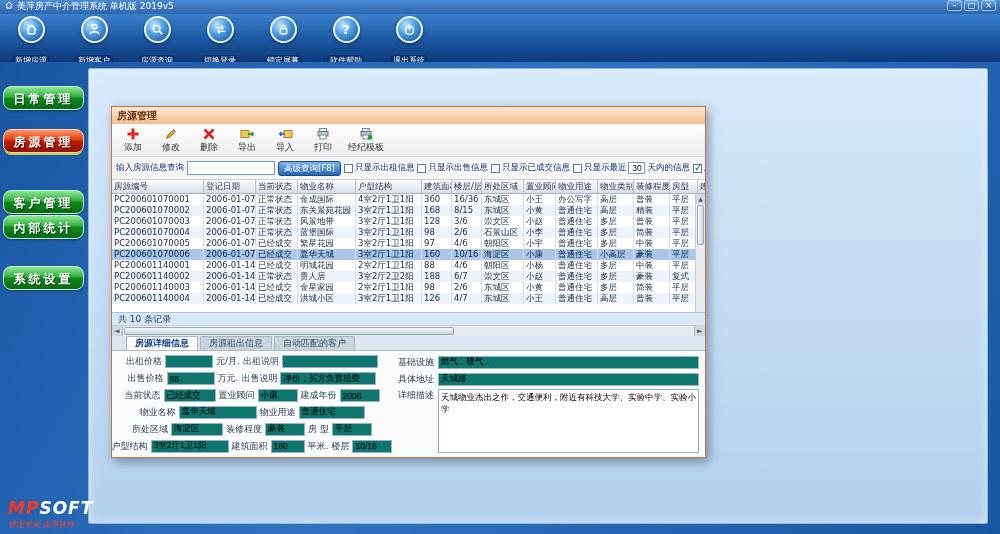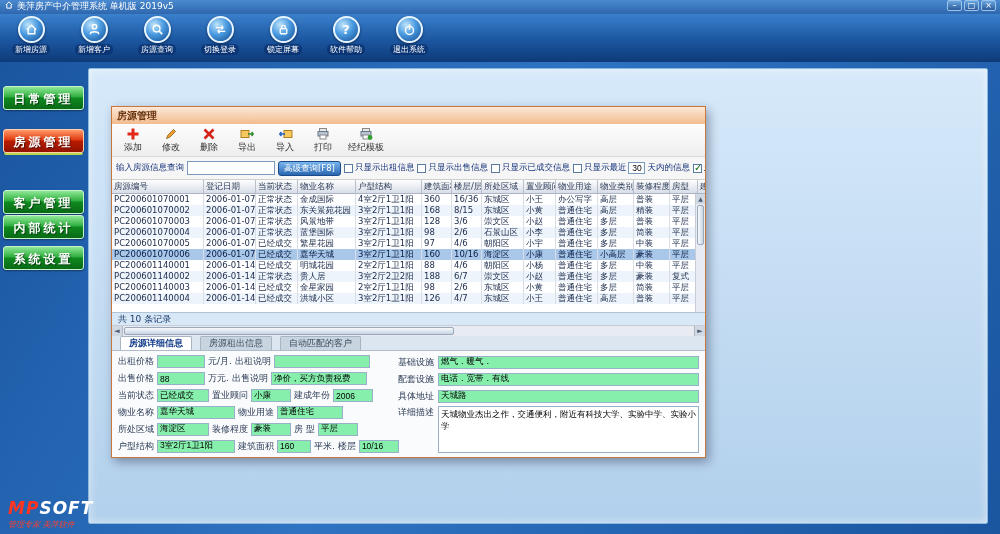--- a/index.html
+++ b/index.html
@@ -18,31 +18,31 @@
 
   
   .topbar { position:absolute; left:0; top:14px; width:1000px; height:48px;
     background:linear-gradient(180deg,#3a80cc 0%,#1b56a0 55%,#0e3a78 100%);
     display:flex; align-items:flex-start; padding:2px 0 0 8px; gap:17px; }
   .titem { width:46px; display:flex; flex-direction:column; align-items:center; cursor:pointer; }
   .circle { width:27px; height:27px; border-radius:50%;
     background:radial-gradient(circle at 35% 30%,#bfe4fb,#4a9ae0 45%,#11498e 100%);
     border:2px solid #e8f4fe; box-shadow:0 1px 3px rgba(0,0,0,.45);
     display:flex; align-items:center; justify-content:center; color:#fff; font-weight:bold; font-size:13px; }
-  .tlabel { margin-top:1px; font-size:8px; color:#fff; background:rgba(6,40,100,.55);
+  .tlabel { margin-top:12px; font-size:8px; color:#fff; background:rgba(6,40,100,.55);
     padding:0 3px; border-radius:5px; white-space:nowrap; }
 
   
   .main { position:absolute; left:0; top:62px; width:1000px; height:472px;
     background:linear-gradient(120deg,#1a55a0,#2e74c2 45%,#1a55a0); }
   .panel { position:absolute; left:88px; top:6px; right:12px; bottom:10px;
     background:linear-gradient(180deg,#d6e9fa,#b2d0ec); border:1px solid #8fb8dd; border-radius:2px;
     box-shadow:inset 0 0 10px rgba(255,255,255,.55); }
 
-  .side-btn { position:absolute; left:3px; width:81px; height:24px; border-radius:3px; text-align:center;
+  .side-btn { position:absolute; left:3px; width:81px; height:24px; border-radius:8px; text-align:center;
     line-height:24px; font-size:12px; font-weight:bold; color:#fff; letter-spacing:3px;
     text-shadow:1px 1px 1px rgba(0,0,0,.5); cursor:pointer;
     background:linear-gradient(180deg,#8ee896 0%,#2fae3e 45%,#0f8a20 50%,#0a6a16 100%);
     border:1px solid #c8f4cc; box-shadow:0 1px 2px rgba(0,0,0,.4); }
   .side-btn.active { background:linear-gradient(180deg,#ff9a6a 0%,#e03a10 45%,#b81c00 50%,#921200 100%);
     border-color:#ffd0b0; box-shadow:0 3px 0 -1px #bcd84a, 0 1px 2px rgba(0,0,0,.4); }
 
   
   .logo { position:absolute; left:8px; bottom:4px; }
   .logo-brand { font-size:17px; font-weight:bold; font-style:italic; letter-spacing:1px; }
@@ -91,32 +91,32 @@
 
   .status-bar { height:13px; background:#d8e8f6; border-top:1px solid #b0c4d8; font-size:9px; color:#1a3a6a;
     padding-left:6px; line-height:12px; flex:none; }
   .hscroll { height:11px; background:#e8ecf2; border-top:1px solid #c8ccd4; position:relative; flex:none; }
   .hs-arrow { position:absolute; top:0; width:11px; height:10px; background:#d0d8e4; font-size:7px;
     text-align:center; line-height:10px; color:#4a5a70; cursor:pointer; }
   .hs-left{left:0; border-right:1px solid #b0b8c4;} .hs-right{right:0; border-left:1px solid #b0b8c4;}
   .hs-thumb { position:absolute; left:12px; top:1px; width:330px; height:8px;
     background:linear-gradient(#f8fafc,#c8d4e4); border:1px solid #9aa8bc; border-radius:2px; cursor:grab; }
 
-  .tabs { height:15px; background:#dce6f0; display:flex; align-items:flex-end; padding-left:8px; gap:8px;
+  .tabs { height:15px; background:#dce6f0; display:flex; align-items:flex-end; padding-left:14px; gap:2px;
     border-bottom:1px solid #b0bcc8; flex:none; }
   .tab { height:14px; padding:0 8px; font-size:9px; line-height:13px; background:#c8d4e0; color:#3a4a5a;
     border:1px solid #a8b4c0; border-bottom:none; border-radius:2px 2px 0 0; cursor:pointer; white-space:nowrap; }
   .tab.active { background:#fff; color:#103a8a; font-weight:bold; }
 
   
   .form { flex:1; background:#fafbfc; display:flex; padding:4px 6px; gap:12px; font-size:9px; color:#2a3a55; overflow:hidden; }
-  .form-left { width:268px; display:flex; flex-direction:column; gap:3px; flex:none; }
+  .form-left { width:268px; display:flex; flex-direction:column; gap:3px; flex:none;align-items:center; }
   .frow { display:flex; align-items:center; gap:3px; white-space:nowrap; height:14px; }
   .flabel { flex:none; }
-  .fin { height:13px; border:1px solid #9ab0c8; background:#86efac; font-size:8.5px; padding:0 2px; }
+  .fin { height:13px; border:1px solid #9ab0c8; background:#0f766e; font-size:8.5px; padding:0 2px; }
   .w48{width:48px}.w96{width:96px}.w52{width:52px}.w40{width:40px}.w78{width:78px}.w66{width:66px}.w34{width:34px}
   .form-right { flex:1; display:flex; flex-direction:column; gap:3px; overflow:hidden; }
   .frrow { display:flex; align-items:center; gap:4px; height:14px; }
   .frrow .fin { flex:1; }
   .desc-row { display:flex; gap:4px; flex:1; align-items:flex-start; }
   .desc-area { flex:1; height:100%; border:1px solid #9ab0c8; background:#fff; font-size:8.5px;
     font-family:"DejaVu Sans","Liberation Sans",sans-serif; resize:none; padding:2px; }
   svg { display:block; }
 </style>
 </head>
@@ -195,21 +195,21 @@
   </div>
 </div>
 
 <div class="main">
   <div class="panel"></div>
 
   <div class="side-btn" style="top:24px">日常管理</div>
   <div class="side-btn active" style="top:67px">房源管理</div>
   <div class="side-btn" style="top:128px">客户管理</div>
   <div class="side-btn" style="top:153px">内部统计</div>
-  <div class="side-btn" style="top:184px">系统设置</div>
+  <div class="side-btn" style="top:204px">系统设置</div>
 
   <div class="dialog">
     <div class="dlg-title">
       <span>房源管理</span>
     </div>
 
     <div class="dlg-toolbar">
       <div class="dtool">
         <span class="dicon">
           <svg width="14" height="14" viewBox="0 0 14 14">
@@ -550,24 +550,20 @@
           <input class="fin w40" type="text" value="10/16" style="">
         </div>
       </div>
 
       <div class="form-right">
         <div class="frrow">
           <span class="flabel">基础设施</span>
           <input class="fin" type="text" value="燃气．暖气．" style="">
         </div>
         <div class="frrow">
-          <span class="flabel">配套设施</span>
-          <input class="fin" type="text" value="电话．宽带．有线" style="">
-        </div>
-        <div class="frrow">
           <span class="flabel">具体地址</span>
           <input class="fin" type="text" value="天城路" style="">
         </div>
         <div class="desc-row">
           <span class="flabel">详细描述</span>
           <textarea class="desc-area" style="">天城物业杰出之作，交通便利，附近有科技大学、实验中学、实验小学</textarea>
         </div>
       </div>
     </div>
   </div>

